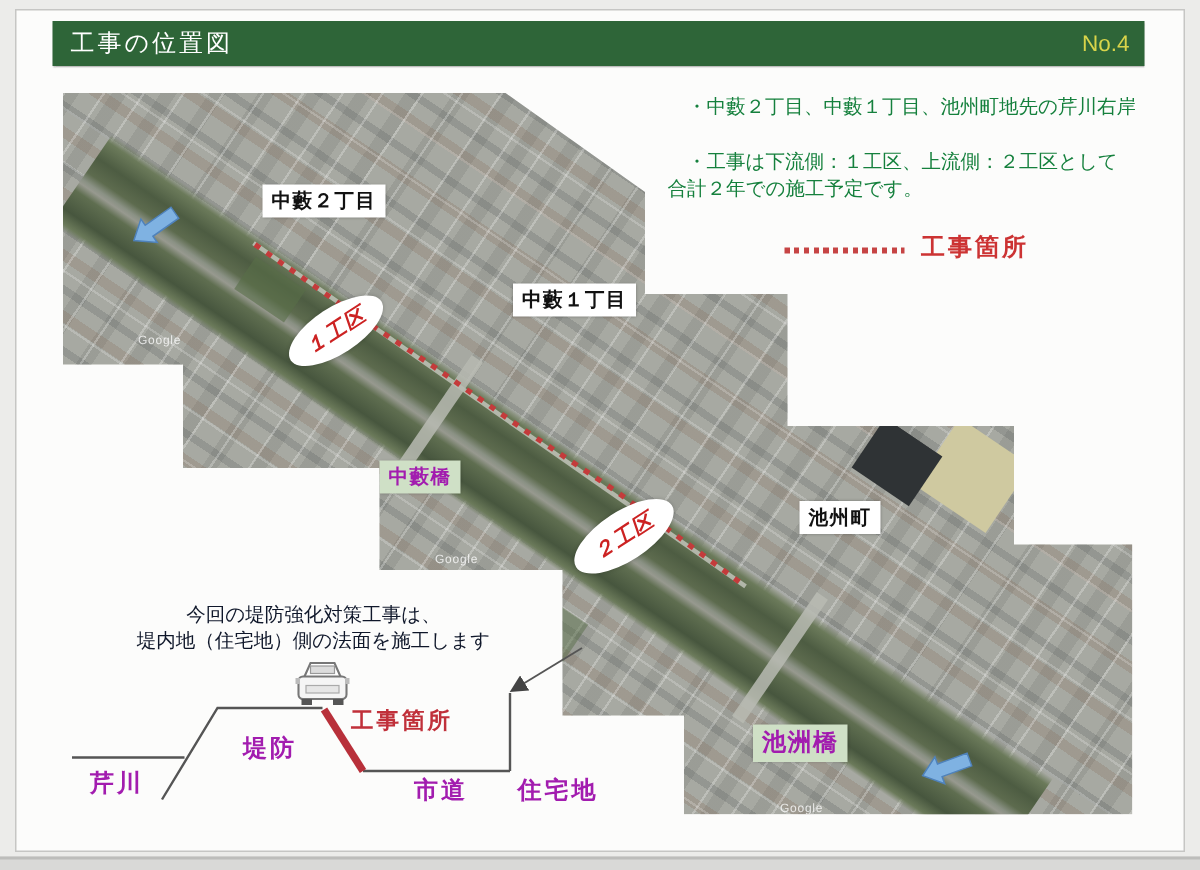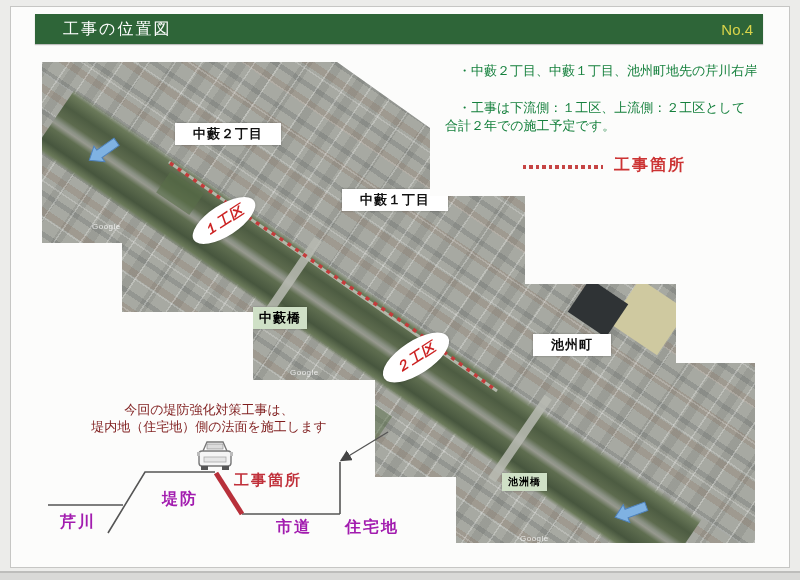--- a/index.html
+++ b/index.html
@@ -3,21 +3,21 @@
 <meta charset="utf-8">
 <style>
   html,body{margin:0;padding:0;background:#ececea;font-family:"Liberation Sans",sans-serif;}
   .stage{position:relative;width:800px;height:580px;background:#ececea;overflow:hidden;}
   .page{position:absolute;left:10px;top:6px;width:778px;height:560px;background:#fcfcfb;border:1px solid #c6c6c4;}
   .scan-bottom{position:absolute;left:0;top:571px;width:800px;height:9px;background:#d9d9d7;border-top:2px solid #bdbdbb;}
 
   
   .header{position:absolute;left:35px;top:14px;width:728px;height:30px;background:#2e6538;
           display:flex;align-items:center;justify-content:space-between;box-shadow:0 1px 1px rgba(0,0,0,.25);}
-  .header .title{color:#ffffff;font-size:16px;letter-spacing:2px;padding-left:28px;}
+  .header .title{color:#ffffff;font-size:16px;letter-spacing:2px;padding-left:12px;}
   .header .pageno{color:#d8d44a;font-size:15px;padding-right:10px;}
 
   
   .notes{position:absolute;left:445px;top:62px;width:350px;font-size:13px;color:#15803d;line-height:18.5px;}
   .notes .l1,.notes .l3{padding-left:13px;}
   .notes .l2{padding-left:15px;}
   .notes .l3{margin-top:18px;}
 
   
   .legend-dots{position:absolute;left:523px;top:165px;width:80px;height:4px;
@@ -37,30 +37,30 @@
       repeating-linear-gradient(124deg,rgba(90,92,88,.16) 0 9px,rgba(0,0,0,0) 9px 27px);}
   .river{position:absolute;left:-54px;top:236px;width:760px;height:72px;transform:rotate(34.4deg);
     background:linear-gradient(180deg,rgba(122,134,106,0) 0%,#6b7a5a 8%,#4d5c42 26%,#5d6b4e 42%,
                #8a9184 50%,#97998f 54%,#5f6e50 62%,#47563e 82%,#6b7a5a 94%,rgba(122,134,106,0) 100%);}
   .bank-road{position:absolute;left:91px;top:213px;width:400px;height:3px;background:rgba(212,212,206,.7);transform:rotate(34.9deg);}
   .bridge-road{position:absolute;width:100px;height:9px;background:rgba(185,187,179,.85);transform:rotate(-55.6deg);}
   .patch{position:absolute;transform:rotate(34deg);}
   .map svg.overlay{position:absolute;left:0;top:0;}
 
   .dlabel{position:absolute;background:#ffffff;color:#111;font-weight:bold;font-size:13px;
-          padding:2px 18px;letter-spacing:1px;box-shadow:0 0 2px rgba(0,0,0,.3);white-space:nowrap;}
-  .blabel{position:absolute;background:#cfe0c6;color:#000000;font-weight:bold;font-size:13px;
+          padding:2px 6px;letter-spacing:1px;box-shadow:0 0 2px rgba(0,0,0,.3);white-space:nowrap;}
+  .blabel{position:absolute;background:#cfe0c6;color:#a21caf;font-weight:bold;font-size:13px;
           padding:2px 6px;letter-spacing:1px;box-shadow:0 0 2px rgba(0,0,0,.25);white-space:nowrap;}
   .zone{position:absolute;background:#fff;border-radius:50%;display:flex;align-items:center;justify-content:center;
         color:#c22;font-style:italic;font-weight:bold;font-size:14px;letter-spacing:1px;box-shadow:0 0 3px rgba(0,0,0,.2);}
   .wm{position:absolute;color:rgba(255,255,255,.78);font-size:8px;letter-spacing:.5px;}
 
   
   .diagram-caption{position:absolute;left:84px;top:401px;width:250px;text-align:center;
-                   font-size:13px;color:#7f1d1d;line-height:17px;}
+                   font-size:13px;color:#0f172a;line-height:17px;}
   .dtext{position:absolute;font-size:16px;font-weight:bold;color:#a21caf;letter-spacing:2px;white-space:nowrap;}
   .dtext.red{color:#c0303a;font-size:15px;}
   svg.xsection{position:absolute;left:40px;top:395px;}
 </style>
 </head>
 <body>
 
 <div class="stage">
   <div class="page"></div>
 
@@ -84,21 +84,21 @@
       <path d="M128,101 L188,143 L248,183 L308,225 L368,265 L413,298 L455,329" fill="none" stroke="#c43b3b" stroke-width="3.5" stroke-dasharray="4 5.5"></path>
       <polygon points="-18,0 -6,-9 -6,-4 15,-4 15,5 -6,5 -6,10" transform="translate(62,88) rotate(-35)" fill="#7fb2e2" stroke="#4f82bb" stroke-width="1"></polygon>
       <polygon points="-18,0 -6,-9 -6,-4 15,-4 15,5 -6,5 -6,10" transform="translate(590,449) rotate(-20)" fill="#7fb2e2" stroke="#4f82bb" stroke-width="1"></polygon>
     </svg>
 
     <div class="dlabel" style="left:133px;top:61px;">中藪２丁目</div>
     <div class="dlabel" style="left:300px;top:127px;">中藪１丁目</div>
     <div class="dlabel" style="left:491px;top:272px;">池州町</div>
 
     <div class="blabel" style="left:211px;top:245px;">中藪橋</div>
-    <div class="blabel" style="left:460px;top:411px;font-size:10px;">池洲橋</div>
+    <div class="blabel" style="left:460px;top:421px;font-size:16px;">池洲橋</div>
 
     <div class="zone" style="left:146px;top:143px;width:72px;height:31px;transform:rotate(-33deg);">１工区</div>
     <div class="zone" style="left:336px;top:279px;width:76px;height:33px;transform:rotate(-33deg);">２工区</div>
 
     <span class="wm" style="left:50px;top:160px;">Google</span>
     <span class="wm" style="left:248px;top:306px;">Google</span>
     <span class="wm" style="left:478px;top:472px;">Google</span>
   </div>
 
   <div class="notes">

